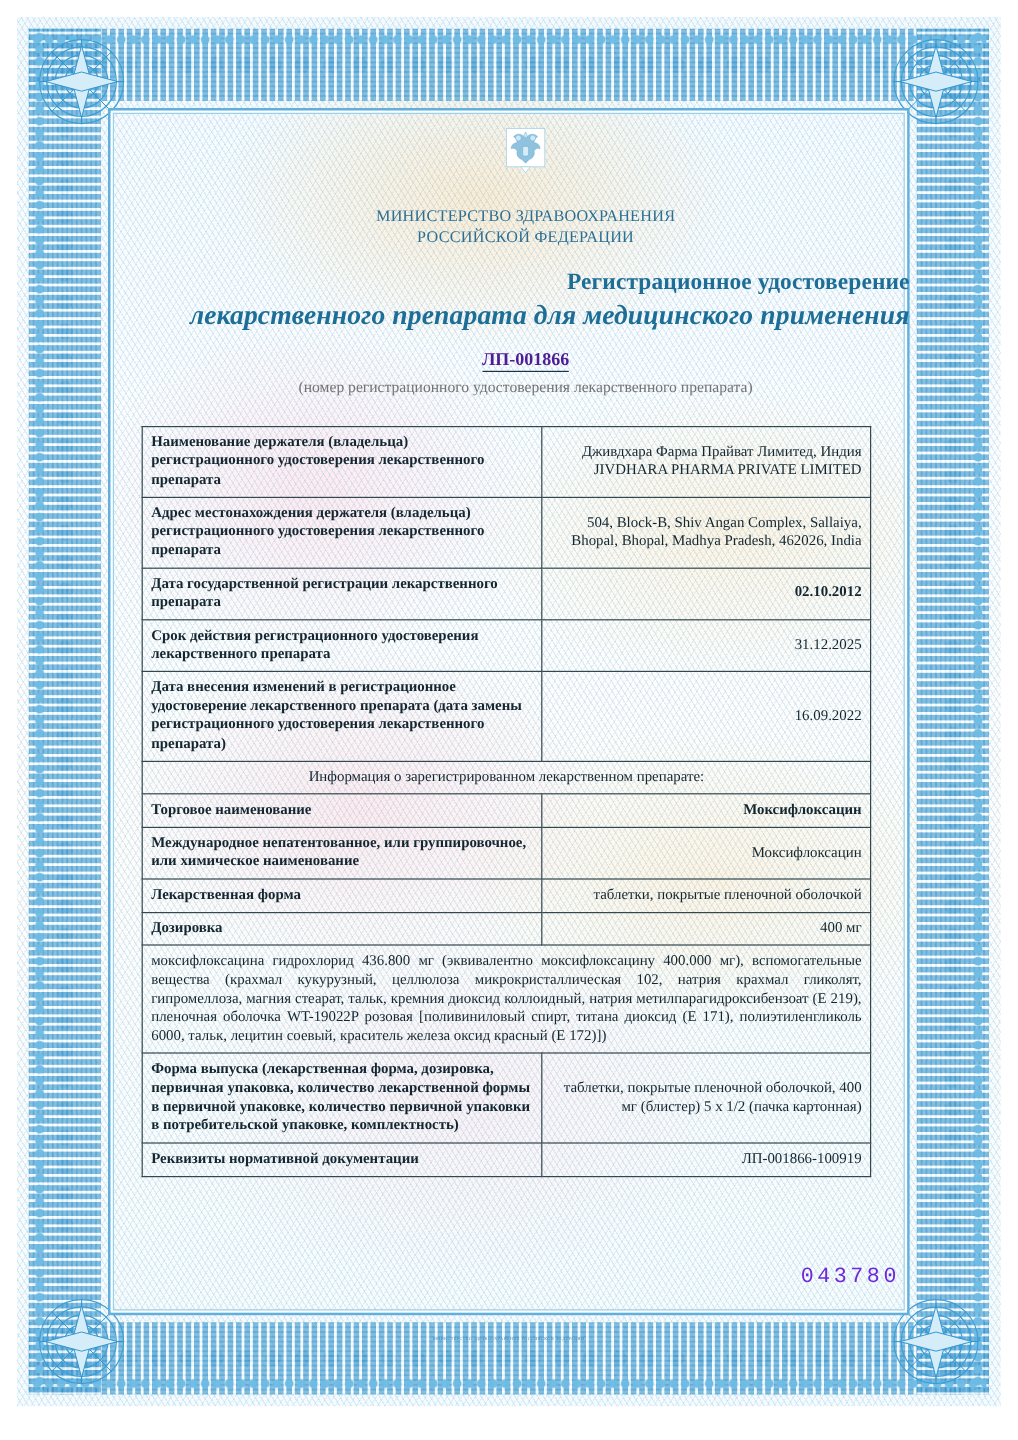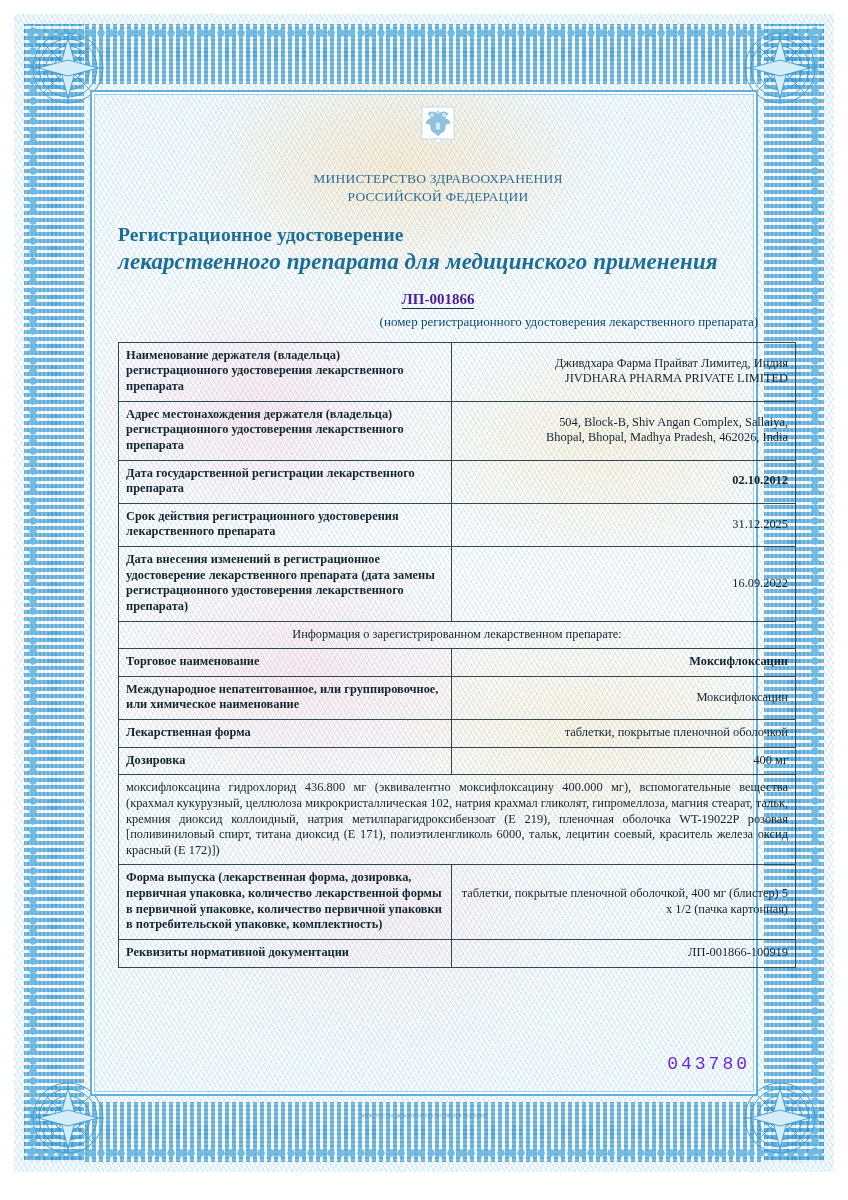--- a/index.html
+++ b/index.html
@@ -132,21 +132,21 @@
   .ministry {
     text-align: center;
     color: #2d6f93;
     font-size: 13.5px;
     line-height: 1.32;
     letter-spacing: .2px;
     margin-top: 18px;
   }
 
   .title {
-    text-align: left;
+    text-align: right;
     color: #1d6e96;
     font-weight: bold;
     font-size: 19.5px;
     line-height: 1.3;
     margin-top: 16px;
     letter-spacing: .1px;
   }
   .title .l2 { font-size: 23px; display: block; font-style: italic; }
 
   .regnum {
@@ -154,30 +154,30 @@
     margin-top: 14px;
     font-weight: bold;
     font-size: 15px;
     color: #4c1d95;
   }
   .regnum span {
     border-bottom: 1.6px solid #17344a;
     padding-bottom: 1px;
   }
   .regnum-caption {
-    text-align: right;
+    text-align: center;
     font-size: 13px;
-    color: #0c4a6e;
+    color: #737373;
     margin-top: 6px;
   }
 
   
   table.cert {
-    width: 678px;
-    margin-top: 12px;
+    width: 608px;
+    margin-top: 24px;
     border-collapse: collapse;
     table-layout: fixed;
     background: transparent;
     padding-left: 36px;
   }
   table.cert td {
     border: 1.1px solid #33474f;
     padding: 5px 7px 6px 7px;
     vertical-align: middle;
     color: #13252f;

